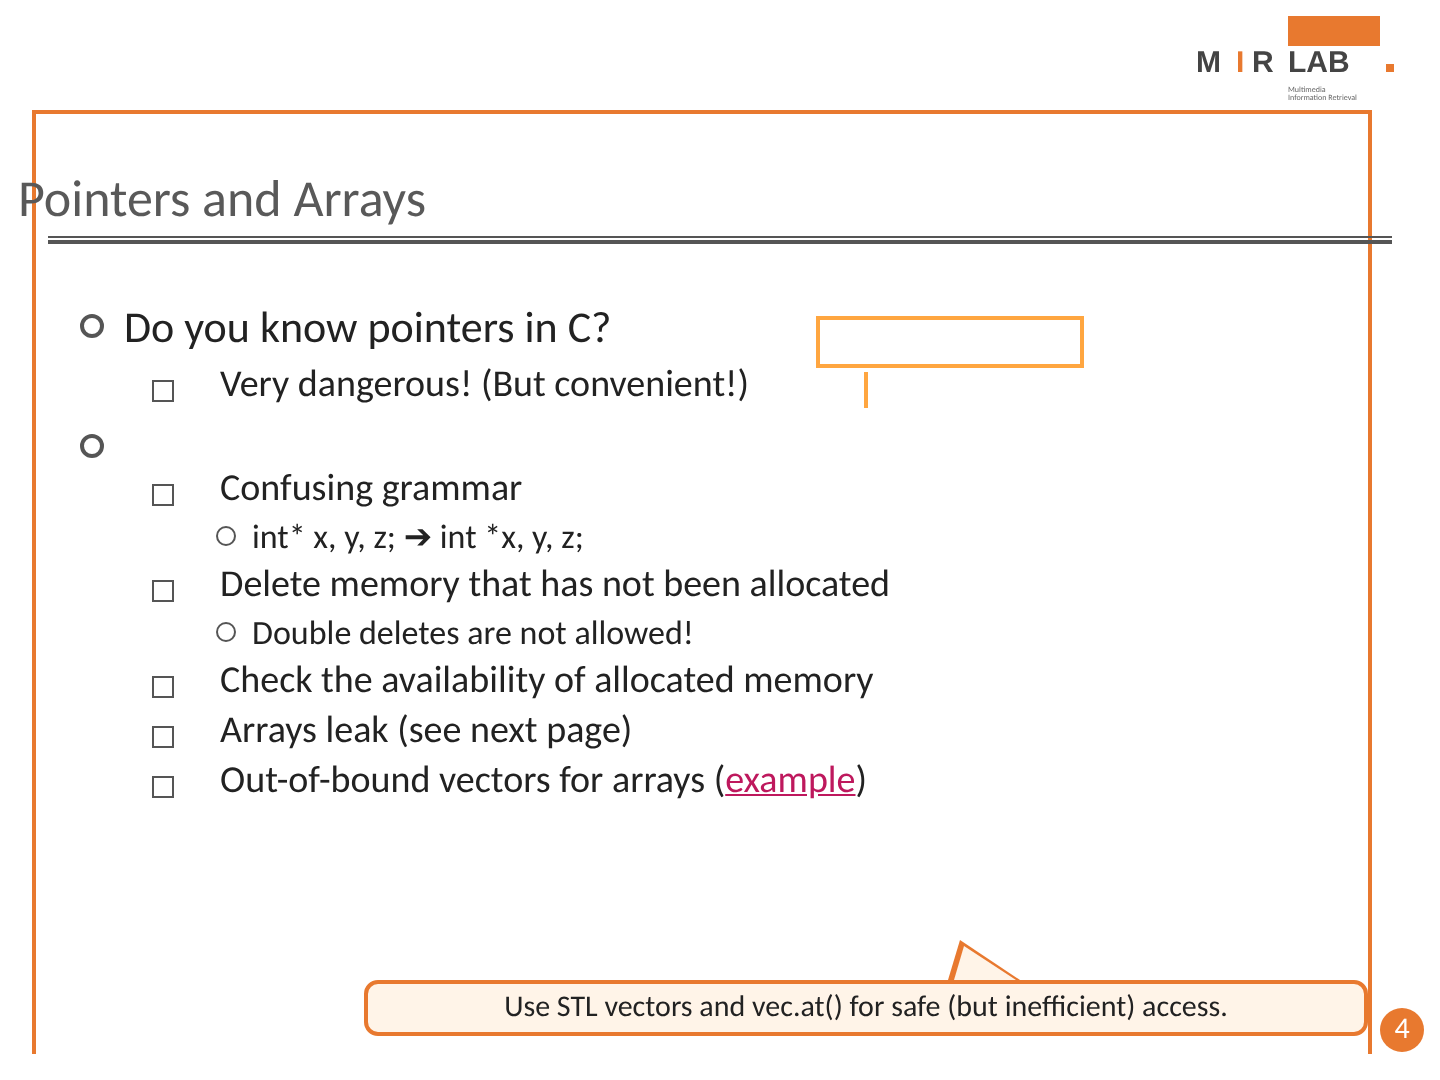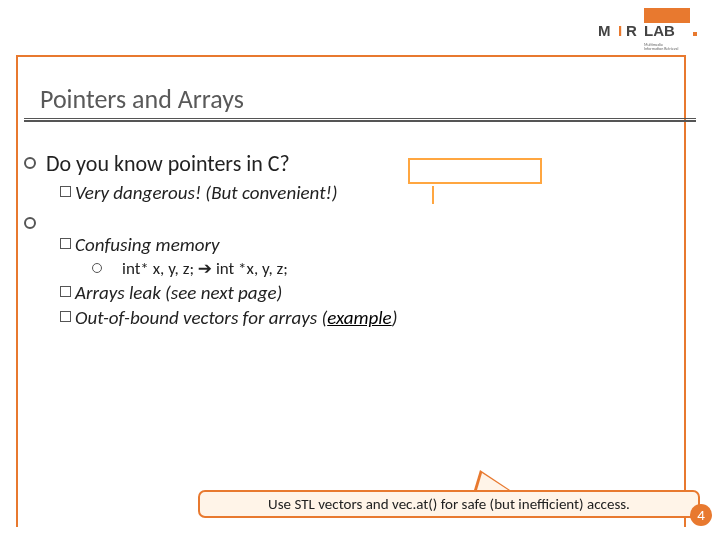--- a/index.html
+++ b/index.html
@@ -2,43 +2,43 @@
 <html><head>
 <meta charset="utf-8">
 <style>
   * { margin: 0; padding: 0; box-sizing: border-box; }
   body { width: 720px; height: 540px; background: #fff; font-family: Calibri, "Segoe UI", sans-serif; color: #333; position: relative; overflow: hidden; }
   .logo { position: absolute; top: 6px; right: 22px; }
   .frame-line { position: absolute; background: #e8792f; }
   .f-top { top: 55px; left: 16px; width: 668px; height: 2px; }
   .f-left { top: 55px; left: 16px; width: 2px; height: 472px; }
   .f-right { top: 55px; right: 34px; width: 2px; height: 472px; }
-  .title { position: absolute; top: 83px; left: 40px; font-size: 26px; color: #595959; font-weight: 400; }
+  .title { position: absolute; top: 83px; left: 9px; font-size: 26px; color: #595959; font-weight: 400; }
   .title-rule { position: absolute; top: 118px; left: 24px; width: 672px; height: 4px; border-top: 1px solid #555; border-bottom: 2px solid #555; }
-  .content { position: absolute; top: 150px; left: 24px; width: 640px; }
+  .content { position: absolute; top: 150px; left: 40px; width: 640px; }
   ul { list-style: none; }
   .lvl1 > li { margin-bottom: 6px; }
   .lvl1 > li > .row { display: flex; align-items: flex-start; gap: 10px; }
   .disc { width: 12px; height: 12px; border: 2px solid #555; border-radius: 50%; margin-top: 7px; flex-shrink: 0; }
   .lvl1-text { font-size: 22px; color: #222; }
   .lvl2 { margin-left: 36px; margin-top: 4px; }
   .lvl2 > li { margin-bottom: 2px; }
-  .lvl2 > li > .row { display: flex; align-items: flex-start; gap: 4px; font-style: italic; }
+  .lvl2 > li > .row { display: flex; align-items: center; gap: 23px; }
   .sq { width: 11px; height: 11px; border: 1.5px solid #555; margin-top: 5px; flex-shrink: 0; }
   .lvl2-text { font-size: 19px; color: #222; }
   .lvl3 { margin-left: 32px; margin-top: 2px; }
   .lvl3 > li { margin-bottom: 2px; }
   .lvl3 > li > .row { display: flex; align-items: flex-start; gap: 8px; }
   .mdisc { width: 10px; height: 10px; border: 1.5px solid #555; border-radius: 50%; margin-top: 5px; flex-shrink: 0; }
-  .lvl3-text { font-size: 17px; color: #222; margin-left: 12px; }
+  .lvl3-text { font-size: 17px; color: #222; }
   .arrow { display: inline-block; }
-  .link { color: #000000; text-decoration: underline; }
+  .link { color: #be185d; text-decoration: underline; }
   .annot-box { position: absolute; top: 158px; left: 408px; width: 134px; height: 26px; border: 2px solid #ffa640; background: #fff; }
   .annot-tail { position: absolute; top: 186px; left: 432px; width: 2px; height: 18px; background: #ffa640; }
-  .callout { position: absolute; bottom: 22px; left: 198px; width: 502px; height: 28px; border: 2px solid #e8792f; border-radius: 7px; background: #fff4e8; display: flex; align-items: center; justify-content: center; font-size: 15px; color: #222; }
+  .callout { position: absolute; bottom: 22px; left: 182px; width: 502px; height: 28px; border: 2px solid #e8792f; border-radius: 7px; background: #fff4e8; display: flex; align-items: center; justify-content: center; font-size: 15px; color: #222; }
   .callout-tail { position: absolute; bottom: 50px; left: 474px; width: 40px; height: 20px; }
   .callout-tail::before { content: ""; position: absolute; top: 0; left: 0; width: 0; height: 0; border-left: 6px solid transparent; border-right: 30px solid transparent; border-bottom: 20px solid #e8792f; }
   .callout-tail::after { content: ""; position: absolute; top: 3px; left: 3px; width: 0; height: 0; border-left: 5px solid transparent; border-right: 26px solid transparent; border-bottom: 17px solid #fff4e8; }
   .pagenum { position: absolute; bottom: 14px; right: 8px; width: 22px; height: 22px; border-radius: 50%; background: #e8792f; color: #fff; font-size: 15px; display: flex; align-items: center; justify-content: center; }
 </style>
 </head>
 <body>
 
 <div class="logo">
   <svg width="100" height="44">
@@ -80,31 +80,51 @@
       </ul>
     </li>
     <li>
       <div class="row">
         <span class="disc"></span>
       </div>
       <ul class="lvl2">
         <li>
           <div class="row">
             <span class="sq"></span>
-            <span class="lvl2-text">Confusing memory</span>
+            <span class="lvl2-text">Confusing grammar</span>
           </div>
           <ul class="lvl3">
             <li>
                 <div class="row">
               <span class="mdisc"></span>
               <span class="lvl3-text"><span>int* x, y, z; </span><span class="arrow">➔</span><span> int *x, y, z;</span></span>
             </div>
               </li>
           </ul>
         </li>
+        <li>
+          <div class="row">
+            <span class="sq"></span>
+            <span class="lvl2-text">Delete memory that has not been allocated</span>
+          </div>
+          <ul class="lvl3">
+            <li>
+                <div class="row">
+              <span class="mdisc"></span>
+              <span class="lvl3-text">Double deletes are not allowed!</span>
+            </div>
+              </li>
+          </ul>
+        </li>
+        <li>
+            <div class="row">
+          <span class="sq"></span>
+          <span class="lvl2-text">Check the availability of allocated memory</span>
+        </div>
+          </li>
         <li>
             <div class="row">
           <span class="sq"></span>
           <span class="lvl2-text">Arrays leak (see next page)</span>
         </div>
           </li>
         <li>
           <div class="row">
             <span class="sq"></span>
             <span class="lvl2-text"><span>Out-of-bound vectors for arrays (</span><a class="link">example</a><span>)</span></span>

